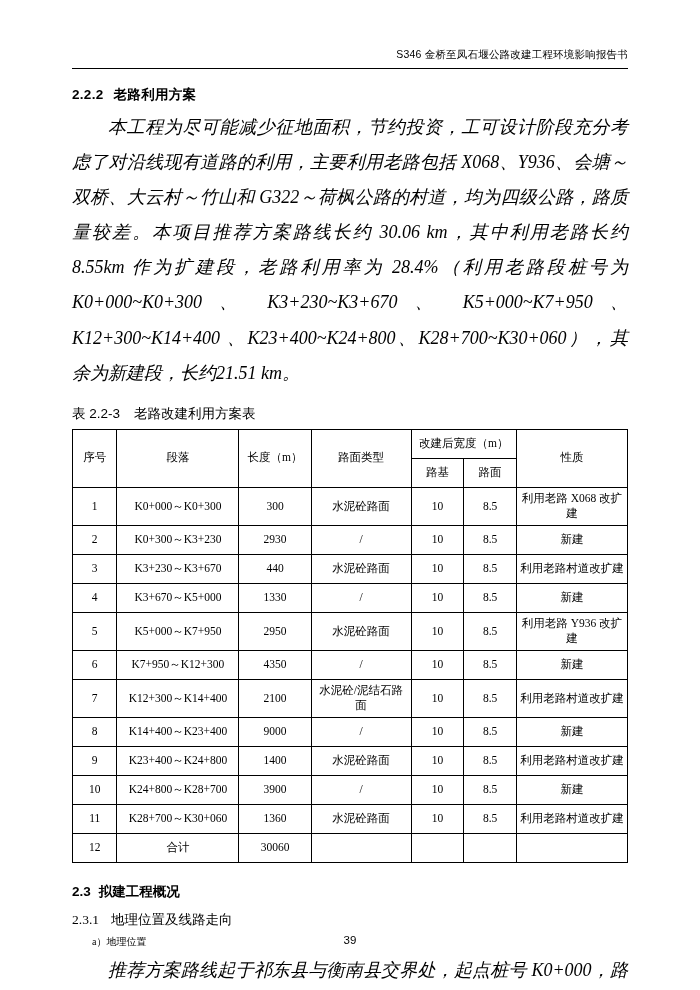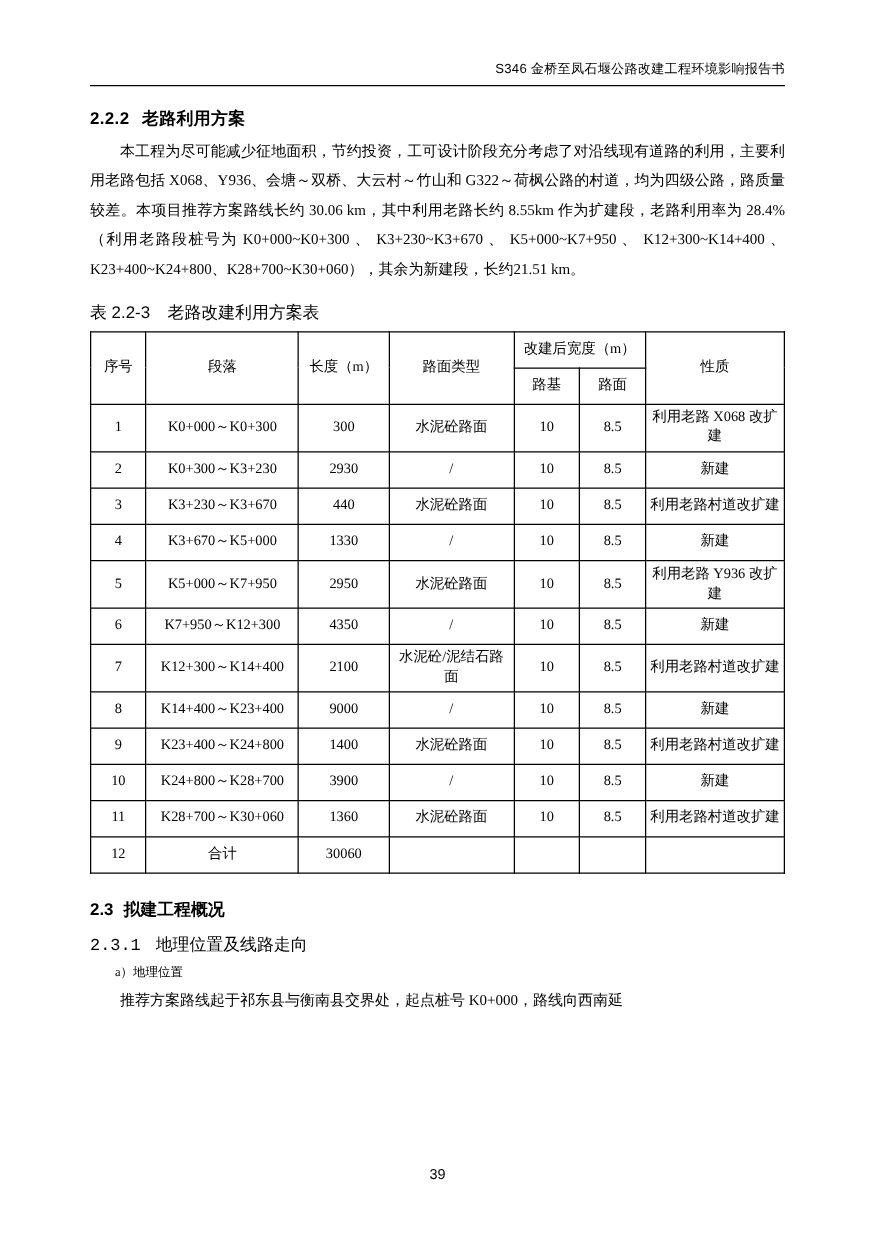--- a/index.html
+++ b/index.html
@@ -48,26 +48,27 @@
     font-size: 13.5px;
     font-weight: bold;
     font-family: "Liberation Sans", sans-serif;
     margin: 0 0 6px 0;
     letter-spacing: 0.3px;
   }
   h3.section-head .num {
     margin-right: 10px;
   }
   p.body-text {
-    font-size: 12px;
+    font-size: 18px;
     line-height: 1.95;
     margin: 0;
     text-align: justify;
     text-justify: inter-ideograph;
     text-indent: 2em;
+    font-style: italic;
   }
   .tbl-caption {
     font-size: 13.5px;
     font-family: "Liberation Sans", sans-serif;
     margin: 14px 0 6px 0;
   }
   .tbl-caption .cap-num {
     margin-right: 14px;
   }
   table.data {
@@ -96,21 +97,21 @@
   }
   h2.sub-head {
     font-size: 13.5px;
     font-family: "Liberation Sans", sans-serif;
     font-weight: bold;
     margin: 20px 0 10px 0;
   }
   h2.sub-head .num { margin-right: 8px; }
   h4.sub-sub {
     font-size: 13.5px;
-    font-family: Liberation Mono, monospace;
+    font-family: Liberation Serif, serif;
     font-weight: normal;
     margin: 8px 0 6px 0;
   }
   h4.sub-sub .num { margin-right: 12px; }
   p.indent1 {
     font-size: 10px;
     margin: 0 0 4px 0;
     text-indent: 2em;
   }
   .footer {

